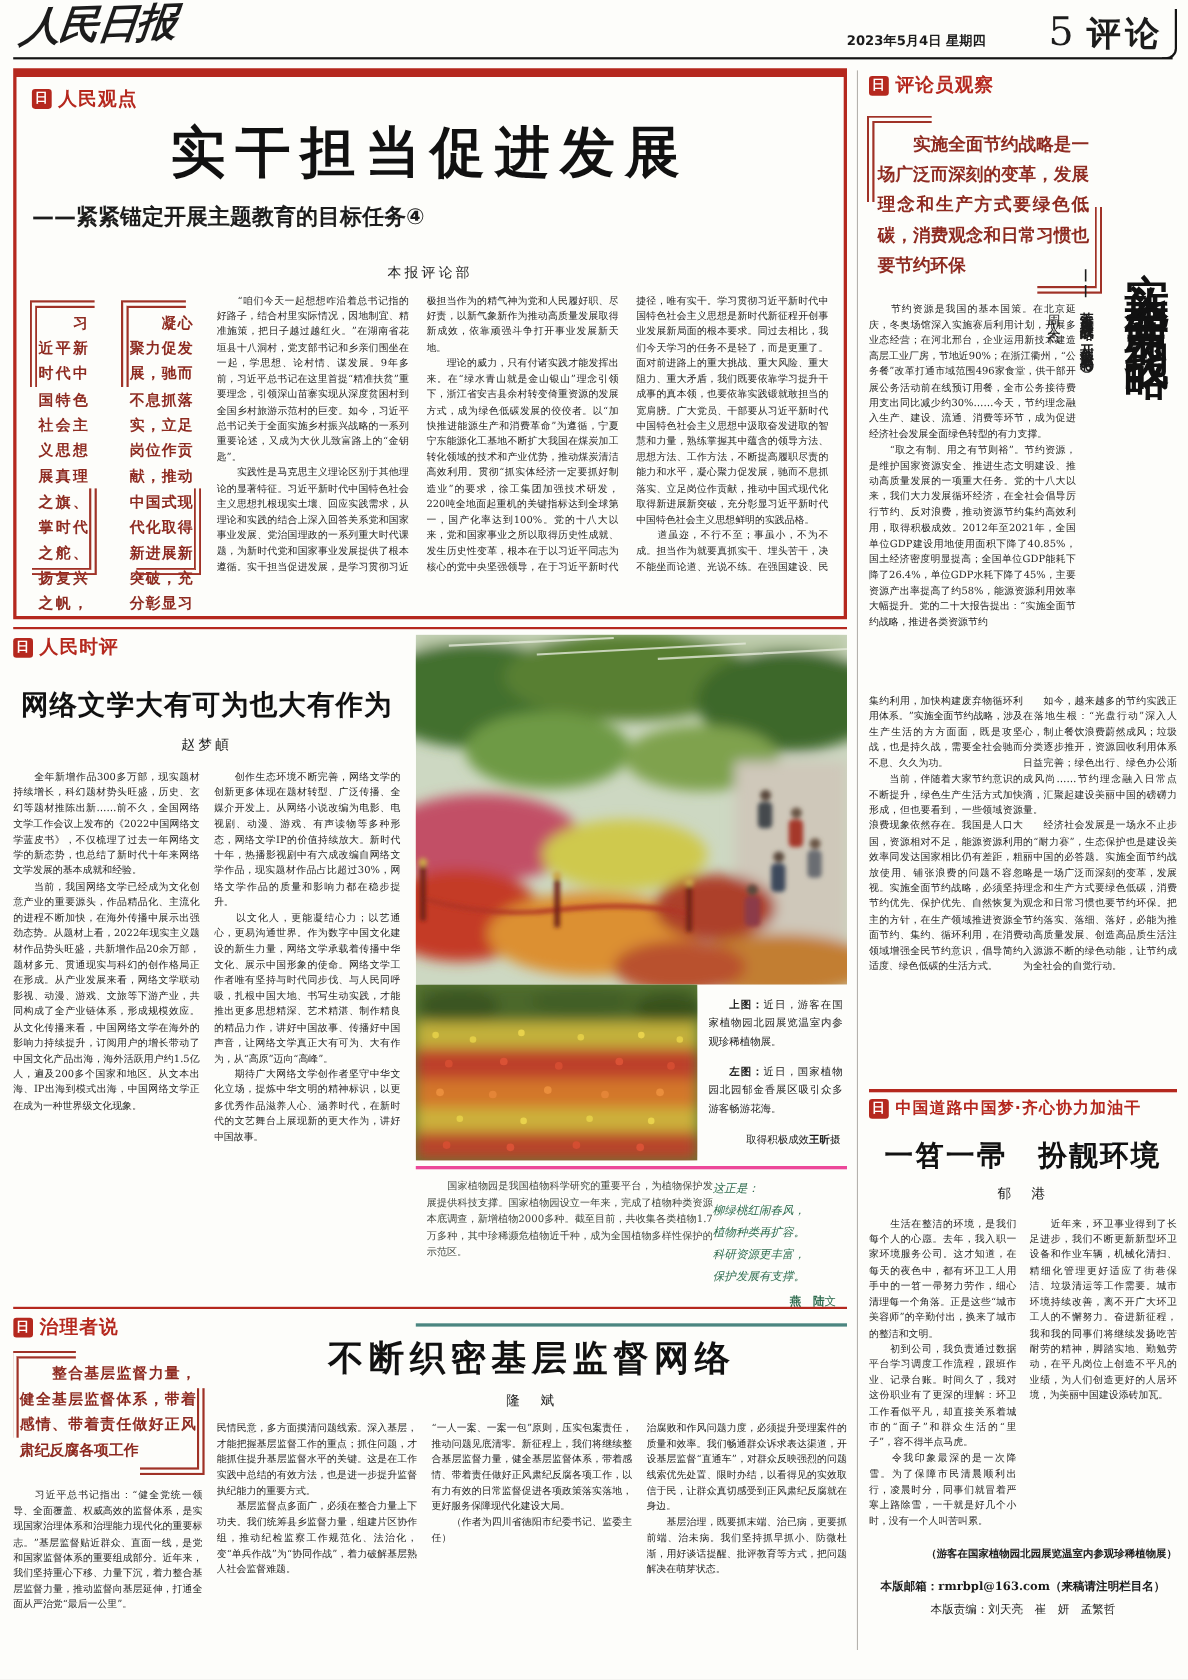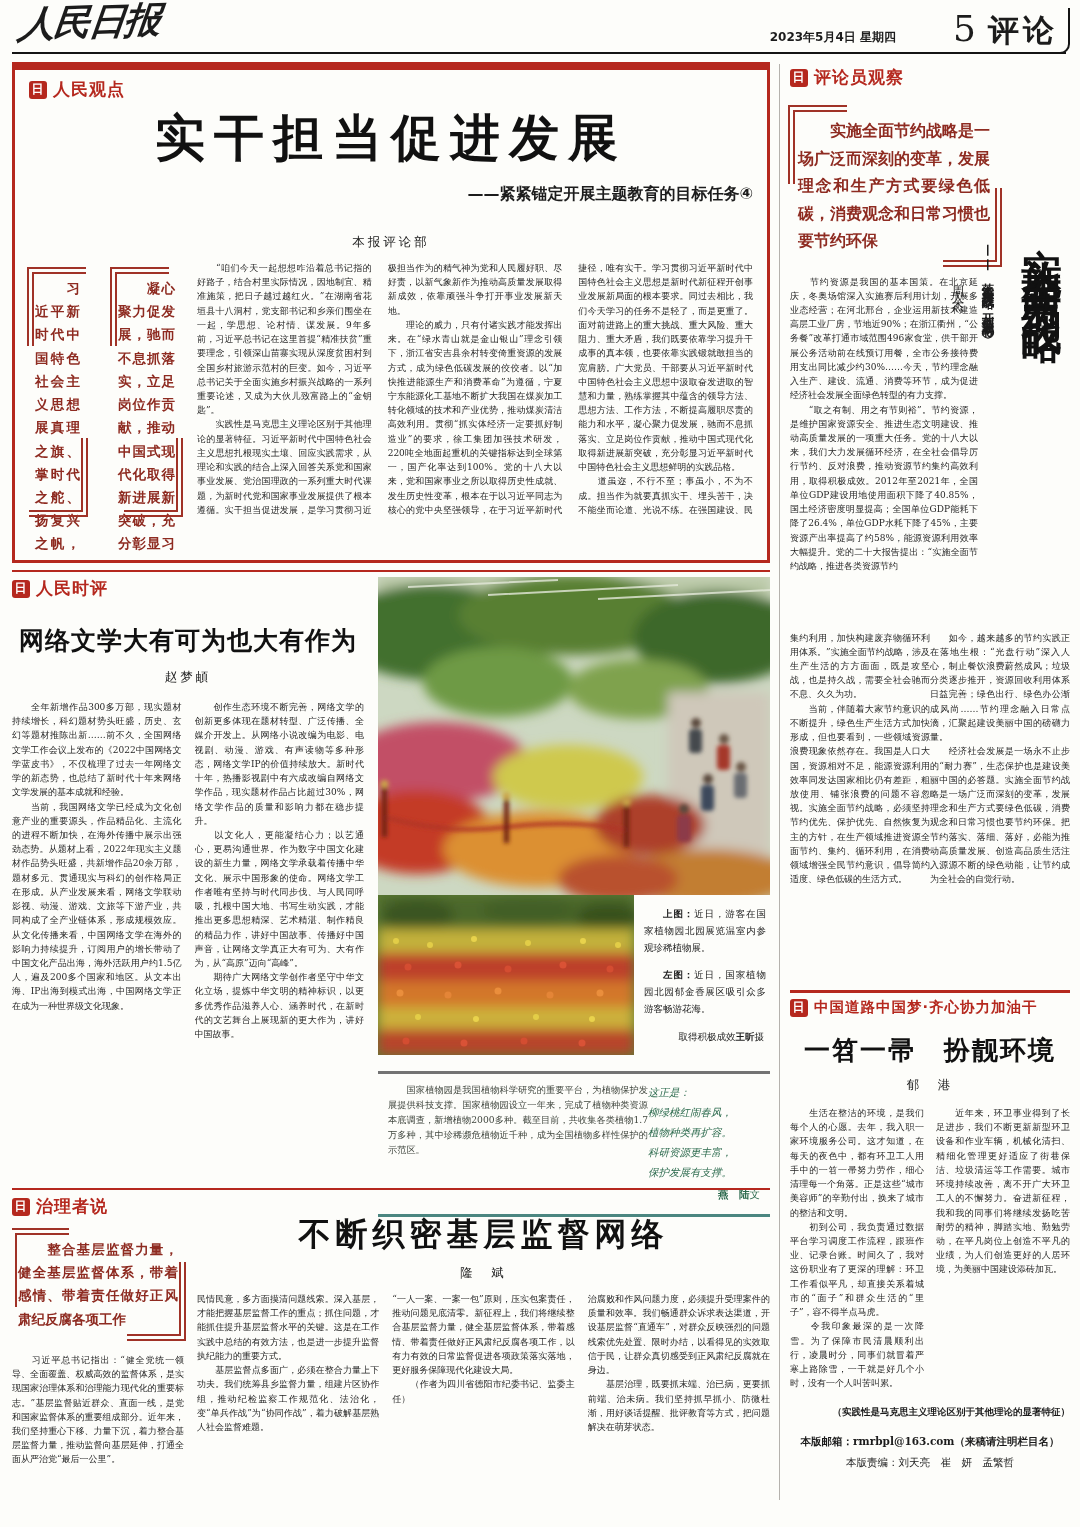--- a/index.html
+++ b/index.html
@@ -42,21 +42,21 @@
   .quote::before{content:"";position:absolute;top:0;left:-2px;width:52px;height:72px;
     border-top:7px double #a03227;border-left:7px double #a03227;}
   .quote::after{content:"";position:absolute;bottom:0;right:-2px;width:52px;height:72px;
     border-bottom:7px double #a03227;border-right:7px double #a03227;}
   .headline{font-family:Liberation Serif, serif;font-weight:900;text-align:center;color:#111;}
   .byline{text-align:center;font-size:12.5px;letter-spacing:3px;color:#222;}
   
   .opinion{position:absolute;left:12px;top:62px;width:758px;height:501px;
     border:3px solid var(--red);border-top-width:8px;padding:8px 14px 6px;overflow:hidden;}
   .op-headline{font-size:50px;letter-spacing:9px;margin-top:4px;}
-  .op-subhead{font-size:16px;font-weight:bold;text-align:right;margin-top:12px;
+  .op-subhead{font-size:20px;font-weight:bold;text-align:left;margin-top:12px;
     font-family:"DejaVu Sans","Liberation Sans",sans-serif;}
   .op-byline{margin:29px 0 10px;}
   .op-body{display:flex;gap:16px;height:256px;}
   .op-quotes{width:152px;flex:none;display:flex;flex-direction:row;gap:26px;padding-top:6px;}
   .op-quotes .quote{font-size:13.5px;padding:10px 6px;}
   .op-col{flex:1;}
   
   .observer{position:absolute;left:790px;top:66px;width:280px;height:920px;}
   .obs-quote{width:210px;margin:16px 0 8px 0;font-size:16px;}
   .obs-lead{width:188px;height:302px;margin-top:6px;}
@@ -87,21 +87,21 @@
   .sp-author{margin-top:12px;margin-bottom:14px;}
   .sp-cols{display:flex;gap:13px;height:452px;}
   .sp-cols .body-col{flex:1;}
   .photo-feature{width:392px;flex:none;}
   .photo-main{display:block;}
   .photo-row{display:flex;}
   .captions{flex:1;padding:10px 4px 0 10px;font-size:9.5px;line-height:1.8;}
   .cap{margin:0 0 10px;text-indent:2em;text-align:justify;}
   .cap b{font-weight:bold;}
   .cap-credit{text-align:right;padding-right:2px;margin:2px 0 0;}
-  .green-box{margin-top:16px;border-top:3px solid #737373;border-bottom:3px solid #4b8680;
+  .green-box{margin-top:5px;border-top:3px solid #ec4899;border-bottom:3px solid #4b8680;
     padding:9px 10px;display:flex;}
   .gb-note{flex:1.4;font-size:9.2px;line-height:1.62;color:#41473f;text-align:justify;white-space:pre-wrap;}
   .gb-poem{width:112px;flex:none;color:#2d6b4e;font-size:10.5px;line-height:1.9;font-style:italic;}
   .gb-poem-lines{white-space:pre-wrap;}
   .gb-poem-credit{text-align:right;margin-top:2px;font-style:normal;}
   .gb-poem-credit b{font-weight:bold;}
   
   .governance{position:absolute;left:12px;top:1188px;width:758px;border-top:2px solid var(--red);
     display:flex;gap:13px;padding-top:5px;height:334px;overflow:hidden;}
   .gov-col1{width:172px;flex:none;}
@@ -180,21 +180,21 @@
       </div>
     </div>
     <div class="headline dream-headline">一笤一帚　扮靓环境</div>
     <div class="byline dream-author">郁　港</div>
     <div class="dream-cols">
       <div class="body-col">　　生活在整洁的环境，是我们每个人的心愿。去年，我入职一家环境服务公司。这才知道，在每天的夜色中，都有环卫工人用手中的一笤一帚努力劳作，细心清理每一个角落。正是这些“城市美容师”的辛勤付出，换来了城市的整洁和文明。
 　　初到公司，我负责通过数据平台学习调度工作流程，跟班作业、记录台账。时间久了，我对这份职业有了更深的理解：环卫工作看似平凡，却直接关系着城市的“面子”和群众生活的“里子”，容不得半点马虎。
 　　令我印象最深的是一次降雪。为了保障市民清晨顺利出行，凌晨时分，同事们就冒着严寒上路除雪，一干就是好几个小时，没有一个人叫苦叫累。</div>
       <div class="body-col">　　近年来，环卫事业得到了长足进步，我们不断更新新型环卫设备和作业车辆，机械化清扫、精细化管理更好适应了街巷保洁、垃圾清运等工作需要。城市环境持续改善，离不开广大环卫工人的不懈努力。奋进新征程，我和我的同事们将继续发扬吃苦耐劳的精神，脚踏实地、勤勉劳动，在平凡岗位上创造不平凡的业绩，为人们创造更好的人居环境，为美丽中国建设添砖加瓦。</div>
     </div>
-    <div class="dream-attrib">（实践性是马克思主义理论区别于其他理论的显著特征）</div>
+    <div class="dream-attrib">（游客在国家植物园北园展览温室内参观珍稀植物展）</div>
     <div class="dream-mail">本版邮箱：rmrbpl@163.com（来稿请注明栏目名）</div>
     <div class="dream-editors">本版责编：刘天亮　崔　妍　孟繁哲</div>
   </div>
 
   <div class="shiping">
     <div class="sp-left">
       <div class="sec-label">
         <span class="sec-icon">日</span>
         <span>人民时评</span>
       </div>

